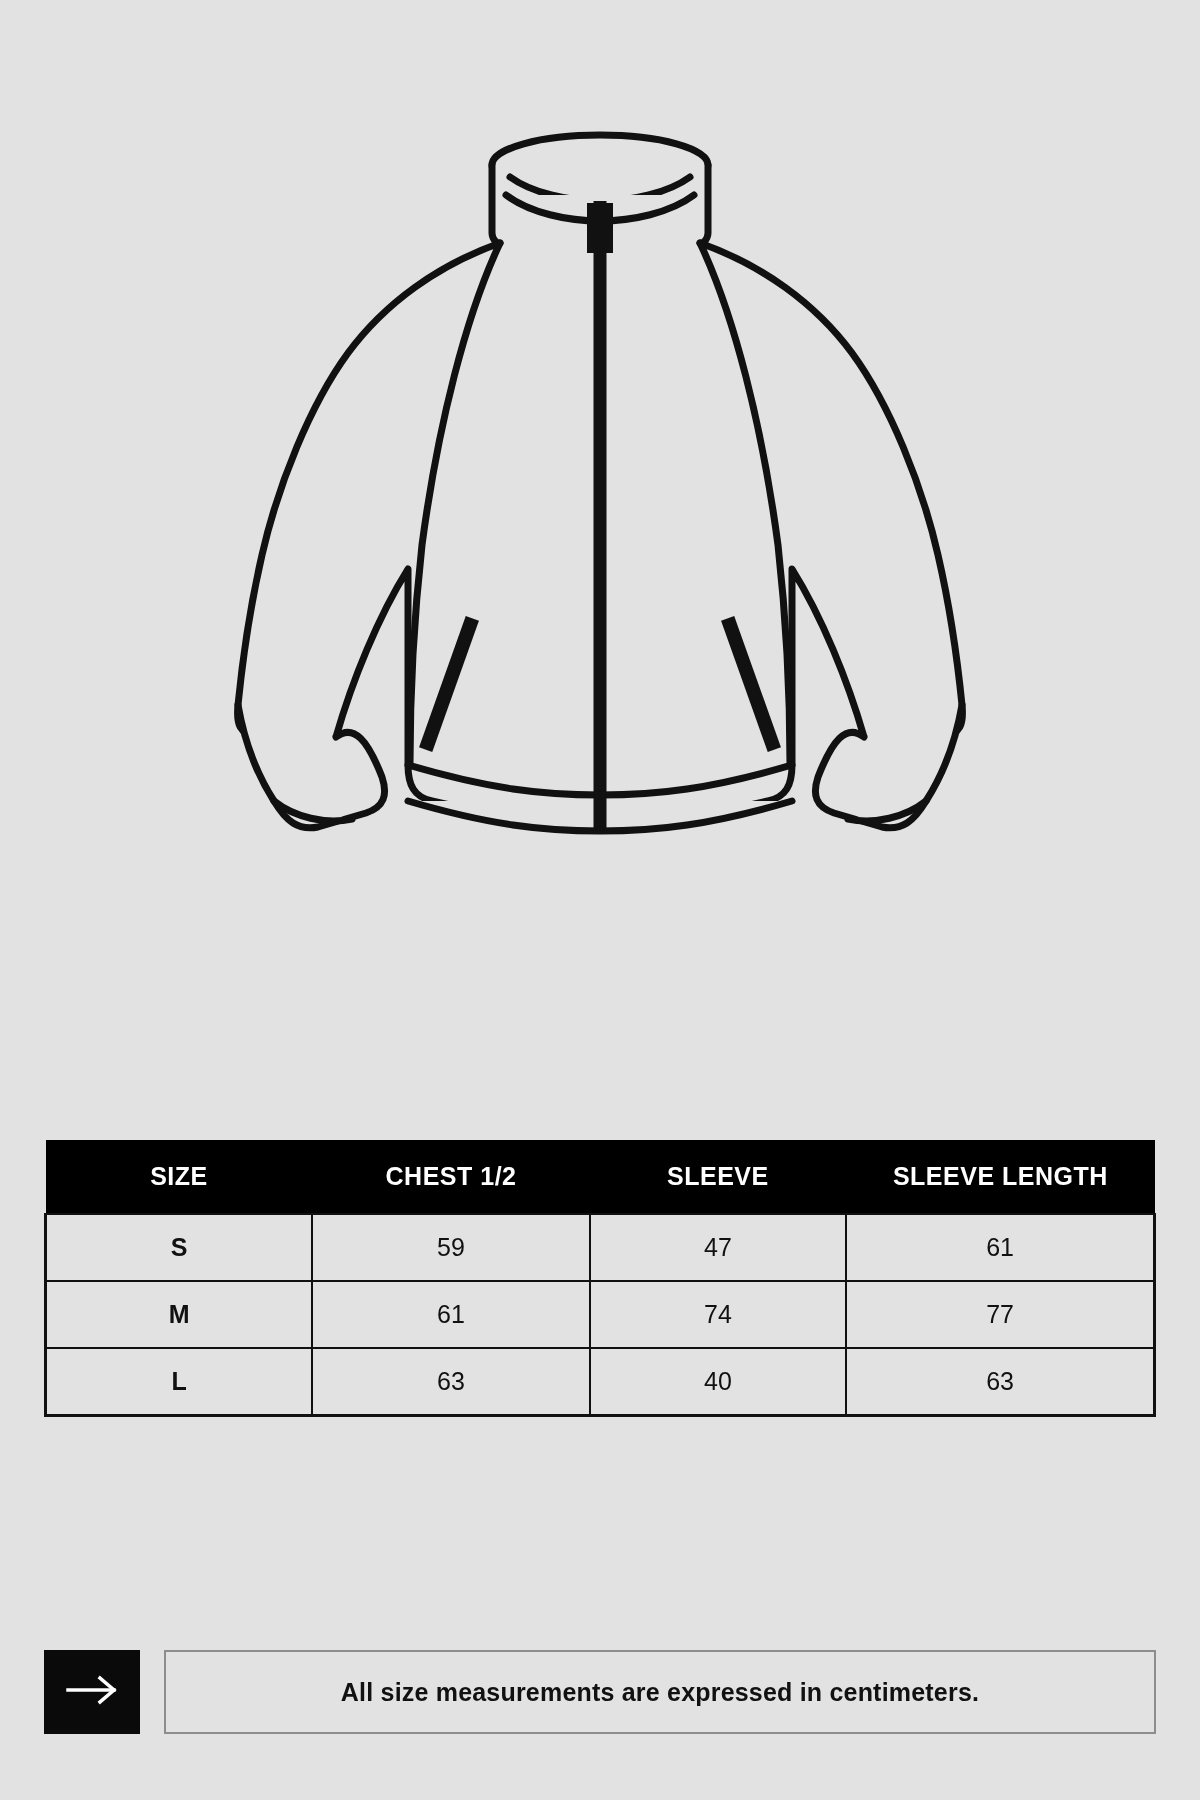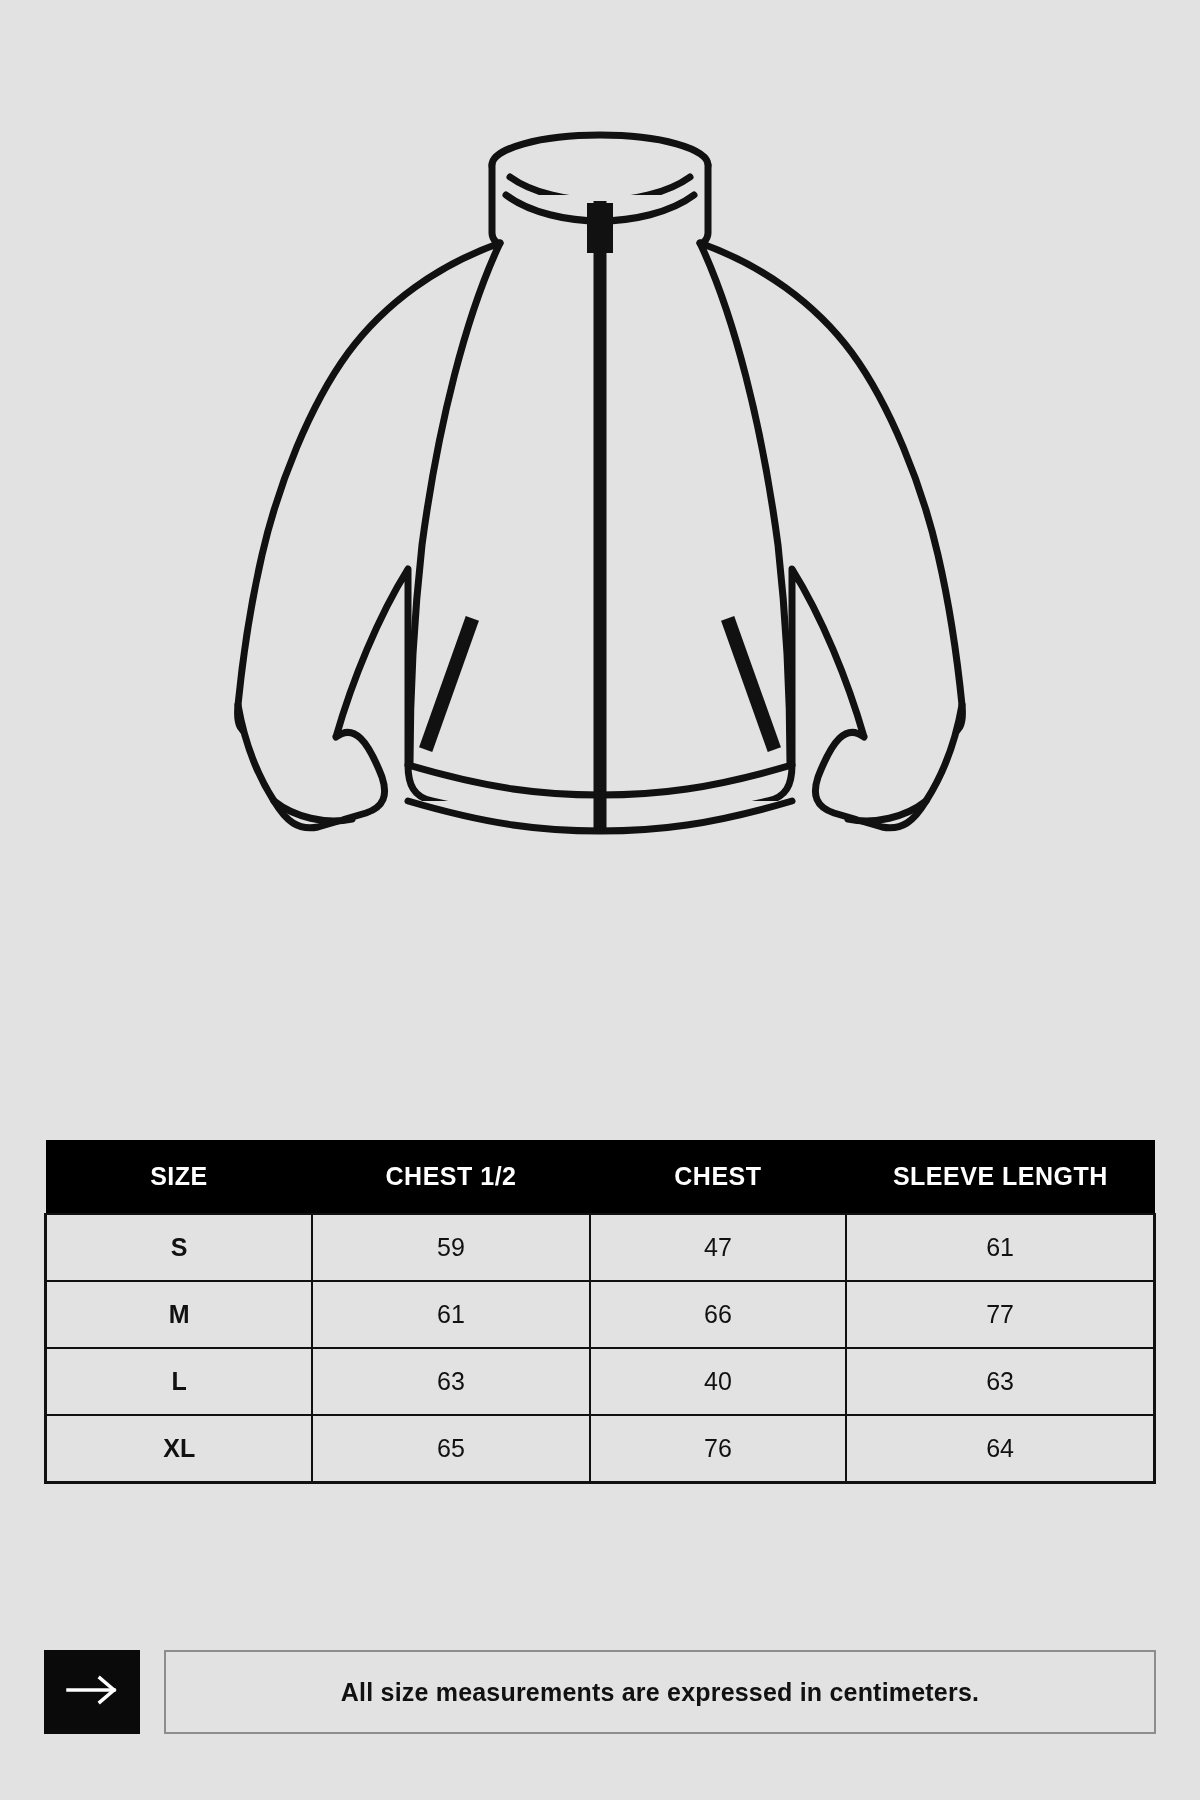--- a/index.html
+++ b/index.html
@@ -176,48 +176,42 @@
       <path d="M430 78 L430 128" stroke="#111111" stroke-width="26" stroke-linecap="butt"></path>
     </svg>
   </div>
 
   <div class="table-wrap">
     <table class="size-table">
       <thead>
         <tr>
           <th style="width:24%">SIZE</th>
           <th style="width:25%">CHEST 1/2</th>
-          <th style="width:23%">CHEST</th>
+          <th style="width:23%">SLEEVE</th>
           <th style="width:28%">SLEEVE LENGTH</th>
         </tr>
       </thead>
       <tbody>
         <tr>
           <td class="size-cell">S</td>
           <td>59</td>
           <td>47</td>
           <td>61</td>
         </tr>
         <tr>
           <td class="size-cell">M</td>
           <td>61</td>
-          <td>66</td>
+          <td>74</td>
           <td>77</td>
         </tr>
         <tr>
           <td class="size-cell">L</td>
           <td>63</td>
           <td>40</td>
           <td>63</td>
-        </tr>
-        <tr>
-          <td class="size-cell">XL</td>
-          <td>65</td>
-          <td>76</td>
-          <td>64</td>
         </tr>
       </tbody>
     </table>
   </div>
 
   <div class="footer">
     <div class="arrow-box">
       <span>
         <svg width="56" height="32" viewBox="0 0 56 32" fill="none" xmlns="http://www.w3.org/2000/svg" aria-hidden="true">
           <path d="M4 16 H50" stroke="#ffffff" stroke-width="3.5" stroke-linecap="square"></path>

